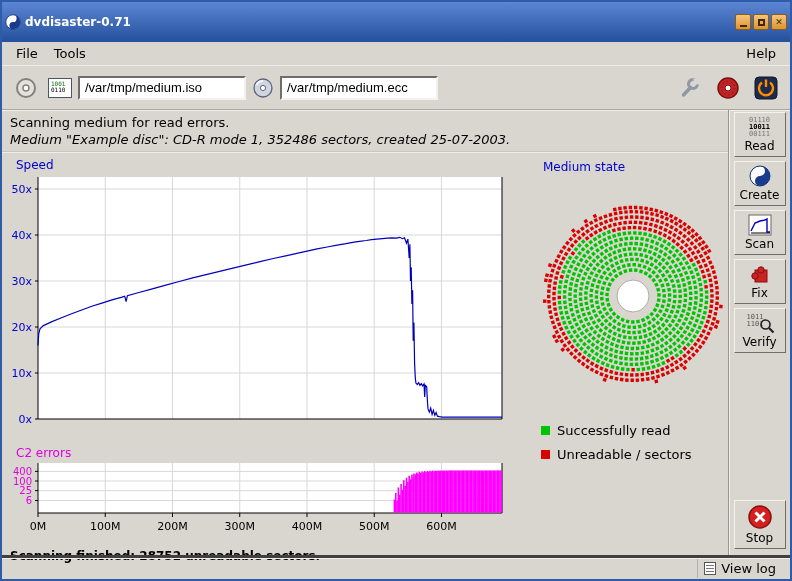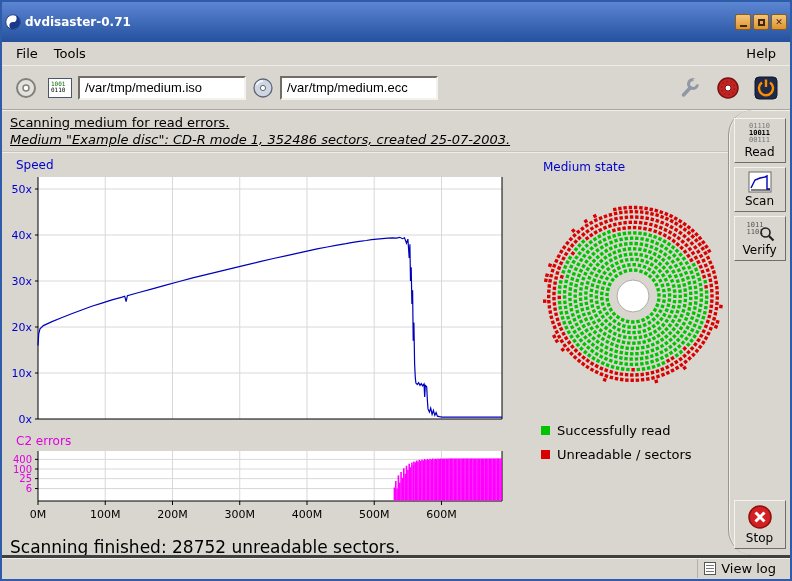--- a/index.html
+++ b/index.html
@@ -30,40 +30,40 @@
   .entry { height:24px; background:#fff; border:2px solid; border-color:#716e67 #f4f2ee #f4f2ee #716e67; font-family:Liberation Sans, sans-serif; font-size:13px; padding:0 5px; }
   .entry.iso { width:168px; }
   .entry.ecc { width:158px; }
   .file-icon { width:24px; height:20px; background:#fff; border:1px solid #4a5568; font-family:"DejaVu Sans Mono",monospace; font-size:6px; line-height:6px; padding:2px 1px 0 2px; color:#066b06; }
   .file-icon .r2 { color:#000; }
   .toolbar-spacer { flex:1; }
 
   
   .content { flex:1; display:flex; min-height:0; }
   .main { flex:1; display:flex; flex-direction:column; min-width:0; }
-  .msgblock { padding:5px 14px 4px 8px; border-bottom:1px solid #c9c5bd; box-shadow:0 1px 0 #f0eeea;text-decoration:underline; }
+  .msgblock { padding:5px 14px 4px 8px; border-bottom:1px solid #c9c5bd; box-shadow:0 1px 0 #f0eeea; }
   .msg1 { font-size:13px; }
   .msg2 { font-size:13px; font-style:italic; margin-top:2px; }
 
   .charts-row { display:flex; margin-top:4px; }
   .left-charts { width:515px; flex:none; }
   .chart-label { font-size:12px; margin:2px 0 1px 14px; }
   .speed-label { color:#0000cc; }
-  .c2-label { color:#e000e0; margin-top:4px; }
+  .c2-label { color:#e000e0; margin-top:16px; }
   .right-panel { flex:1; padding-left:14px; padding-top:2px; }
   .medium-label { color:#0000cc; font-size:12px; margin:2px 0 0 12px; }
   .disc-wrap { margin:22px 0 0 2px; }
   .legend { margin-top:24px; margin-left:10px; }
   .legend-row { display:flex; align-items:center; margin-bottom:9px; font-size:13px; }
   .legend-sq { width:9px; height:9px; margin-right:7px; flex:none; }
 
-  .finish-line { margin-top:auto; padding:3px 8px 5px 8px; font-size:17px; }
+  .finish-line { margin-top:auto; padding:3px 8px 5px 8px; font-size:12px;font-weight:bold; }
 
   
-  .sidebar { width:62px; flex:none; border-left:1px solid #9a968e; box-shadow:inset 1px 0 0 #f2f0ec; display:flex; flex-direction:column; align-items:center; padding:6px 0 4px 0;border-radius:25px; }
+  .sidebar { width:62px; flex:none; border-left:1px solid #9a968e; box-shadow:inset 1px 0 0 #f2f0ec; display:flex; flex-direction:column; align-items:center; padding:0 0 4px 0; }
   .side-btn { width:52px; margin:2px 0; padding:3px 1px; background:#d9d6cf; border:1px solid; border-color:#f4f2ee #716e67 #716e67 #f4f2ee; display:flex; flex-direction:column; align-items:center; }
   .side-label { font-size:12px; margin-top:1px; }
   .bin-icon { font-family:"DejaVu Sans Mono",monospace; font-size:7px; line-height:7px; text-align:center; color:#777; height:22px; padding-top:1px; }
   .bin-icon .b { color:#000; font-weight:bold; }
   .verify-icon { position:relative; height:22px; width:30px; }
   .verify-icon .rows { font-family:"DejaVu Sans Mono",monospace; font-size:7px; line-height:7px; color:#555; text-align:left; padding-left:2px; padding-top:2px; }
   .verify-icon svg { position:absolute; right:0; bottom:0; }
   .side-spacer { flex:1; }
 
   
@@ -1168,26 +1168,43 @@
     <div class="sidebar">
       <div class="side-btn">
         <div class="bin-icon">
           <div>01110</div>
           <div class="b">10011</div>
           <div>00111</div>
         </div>
         <div class="side-label">Read</div>
       </div>
       <div class="side-btn">
+        <svg width="22" height="22" viewBox="-11 -11 22 22">
+          <circle r="10" fill="#fff" stroke="#10306c" stroke-width="1"></circle>
+          <path d="M0,-10 A10,10 0 0 1 0,10 A5,5 0 0 1 0,0 A5,5 0 0 0 0,-10 Z" fill="#1a3a8c"></path>
+          <circle cy="-5" r="1.8" fill="#fff"></circle>
+            <circle cy="5" r="1.8" fill="#1a3a8c"></circle>
+        </svg>
+        <div class="side-label">Create</div>
+      </div>
+      <div class="side-btn">
         <svg width="24" height="22" viewBox="0 0 24 22">
           <rect x="1" y="1" width="22" height="20" fill="#fff" stroke="#6b6861"></rect>
           <polyline points="3,17 7,9 12,7 17,6 19,5 19,18 22,18" fill="none" stroke="#0000bb" stroke-width="1.4"></polyline>
           <line x1="3" y1="19" x2="22" y2="19" stroke="#000" stroke-width="1"></line>
         </svg>
         <div class="side-label">Scan</div>
+      </div>
+      <div class="side-btn">
+        <svg width="24" height="22" viewBox="0 0 24 22">
+          <rect x="7" y="7" width="12" height="12" fill="#cc2222" stroke="#801010"></rect>
+          <circle cx="13" cy="7" r="3.2" fill="#cc2222" stroke="#801010"></circle>
+          <circle cx="7" cy="13" r="3.2" fill="#cc2222" stroke="#801010"></circle>
+        </svg>
+        <div class="side-label">Fix</div>
       </div>
       <div class="side-btn">
         <div class="verify-icon">
           <div class="rows">
             <div>1011</div>
             <div>1101</div>
           </div>
           <svg width="16" height="16" viewBox="0 0 16 16">
             <circle cx="6.5" cy="6.5" r="4.5" fill="none" stroke="#222" stroke-width="1.6"></circle>
             <line x1="10" y1="10" x2="14.5" y2="14.5" stroke="#222" stroke-width="2.2"></line>

